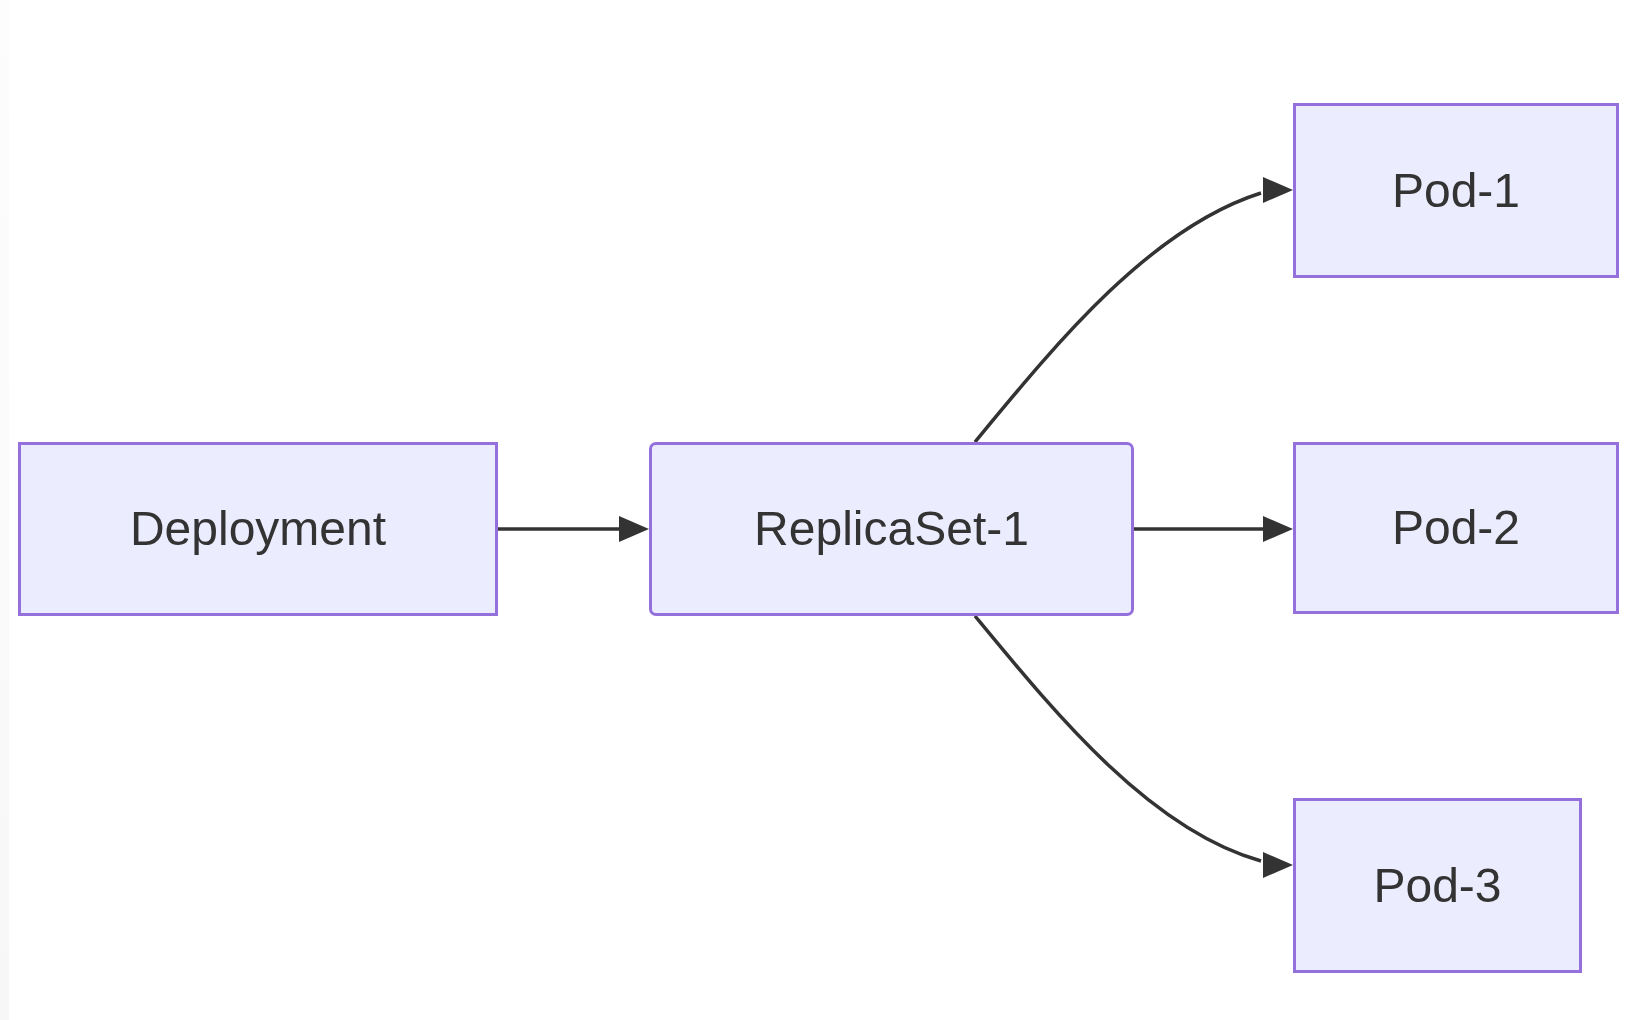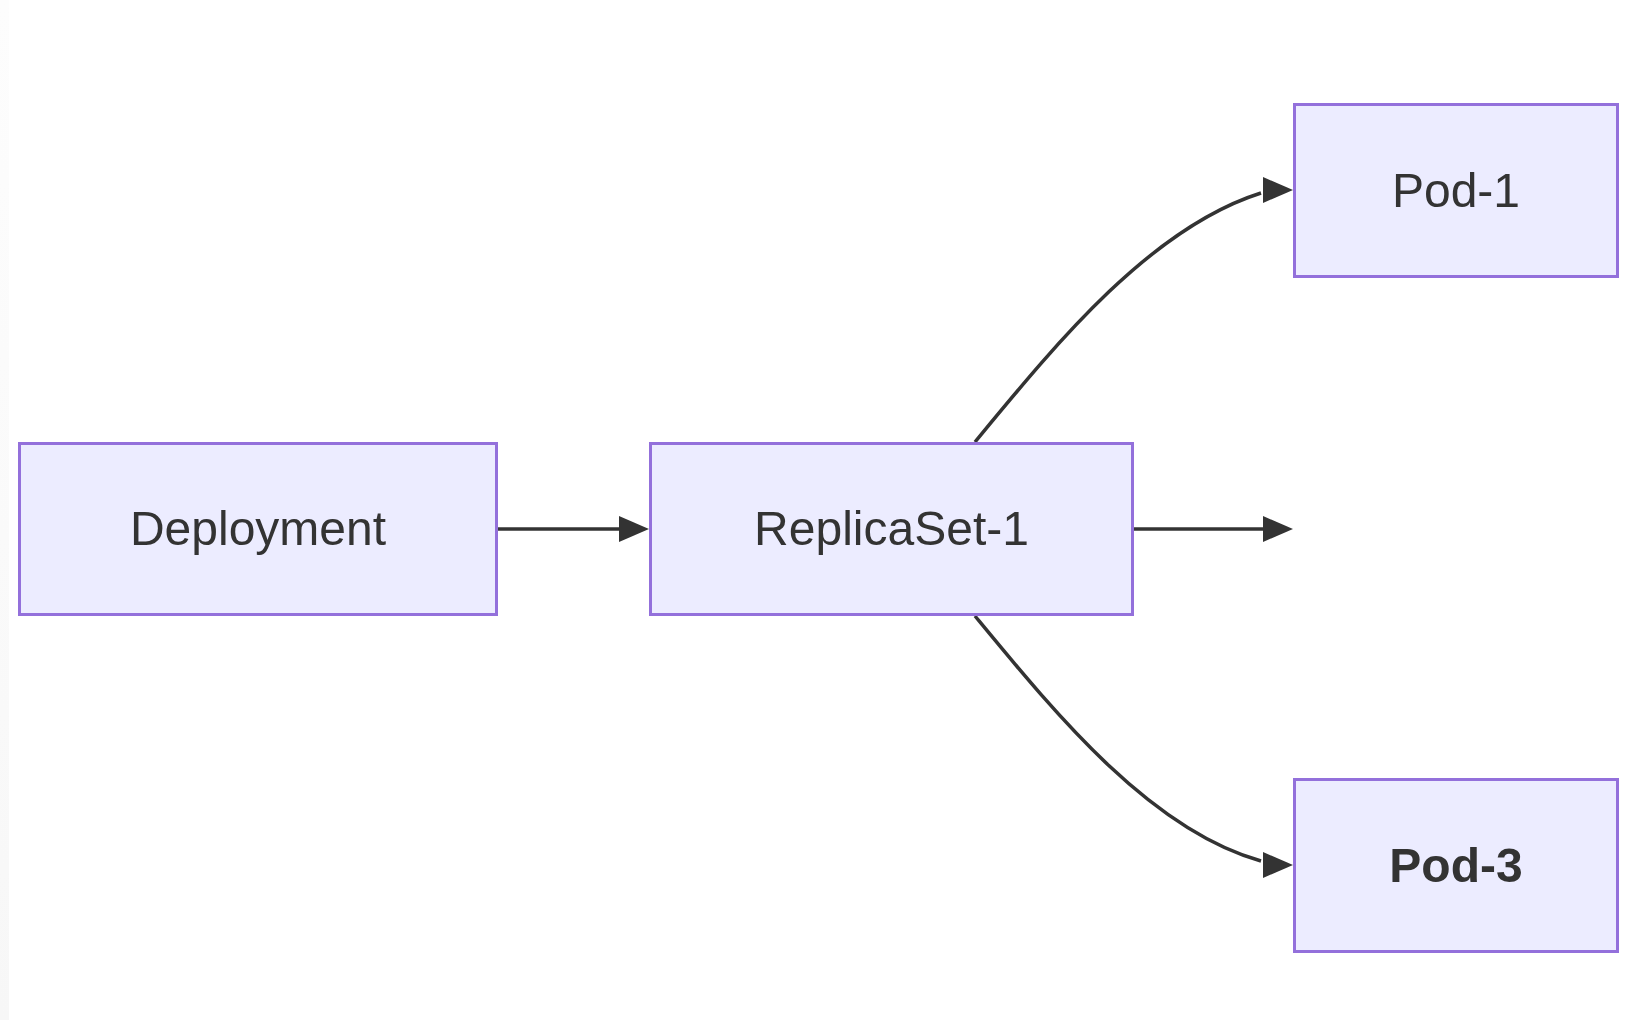--- a/index.html
+++ b/index.html
@@ -49,24 +49,24 @@
     align-items: center;
     justify-content: center;
   }
   .node-label {
     font-size: 48px;
     line-height: 1.2;
     color: var(--label-text);
     white-space: nowrap;
   }
   .node-deployment  { left: 18px;   top: 442px; width: 480px; height: 174px; }
-  .node-replicaset  { left: 649px;  top: 442px; width: 485px; height: 174px; }
+  .node-replicaset  { left: 649px;  top: 442px; width: 485px; height: 174px; border-radius: 7px; }
   .node-pod-1       { left: 1293px; top: 103px; width: 326px; height: 175px; text-align: center; }
   .node-pod-2       { left: 1293px; top: 442px; width: 326px; height: 172px; }
-  .node-pod-3       { left: 1293px; top: 778px; width: 326px; height: 175px; font-weight: bold; }
+  .node-pod-3       { left: 1293px; top: 798px; width: 289px; height: 175px; }
 </style>
 </head>
 <body>
 
 <div class="canvas">
 
   <div class="page-edge-shade"></div>
 
   <svg class="edges-layer" viewBox="0 0 1652 1020" xmlns="http://www.w3.org/2000/svg">
 
@@ -88,18 +88,21 @@
   </div>
 
   <div class="node node-replicaset">
     <span class="node-label">ReplicaSet-1</span>
   </div>
 
   <div class="node node-pod-1">
     <span class="node-label">Pod-1</span>
   </div>
 
+  <div class="node node-pod-2">
+    <span class="node-label">Pod-2</span>
+  </div>
 
   <div class="node node-pod-3">
     <span class="node-label">Pod-3</span>
   </div>
 
 </div>
 
 </body></html>

